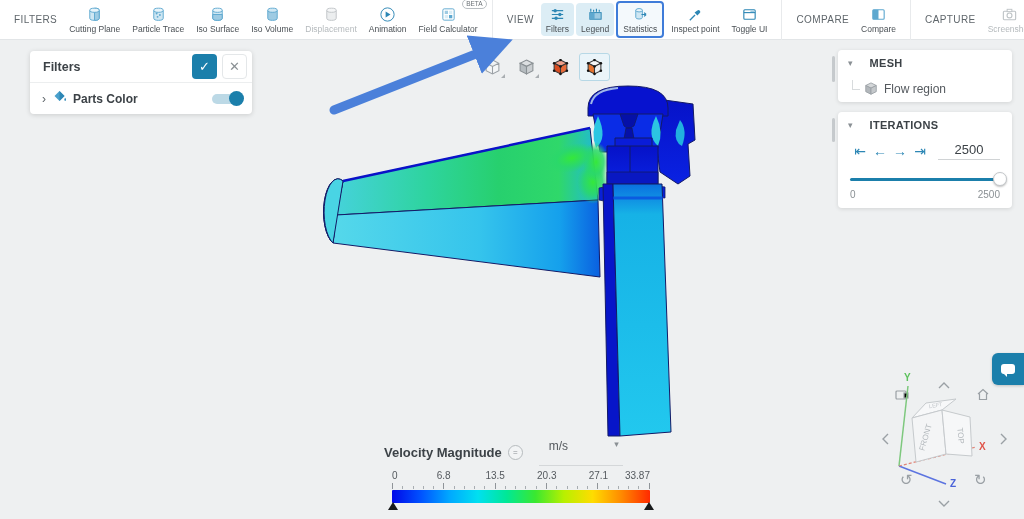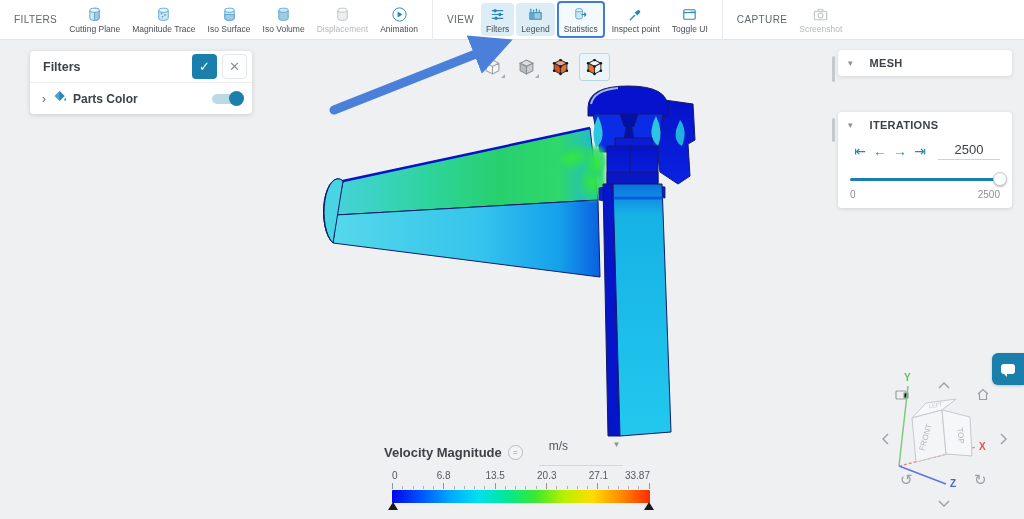--- a/index.html
+++ b/index.html
@@ -113,21 +113,21 @@
     <div class="tb-item">
       <span class="tb-ico">
           <svg width="17" height="17" viewBox="0 0 18 18">
             <path d="M4 4.5 L4 13 A5 2.2 0 0 0 14 13 L14 4.5" fill="#cfe7f3" stroke="#5ea8cf"></path>
             <ellipse cx="9" cy="4.5" rx="5" ry="2.2" fill="#e8f4fa" stroke="#5ea8cf"></ellipse>
             <circle cx="7" cy="8" r="1" fill="#5ea8cf"></circle>
             <circle cx="10.5" cy="9.5" r="1" fill="#5ea8cf"></circle>
             <circle cx="8" cy="11.5" r="1" fill="#5ea8cf"></circle>
           </svg>
         </span>
-      <span class="tb-lbl">Magnitude Trace</span>
+      <span class="tb-lbl">Particle Trace</span>
     </div>
     <div class="tb-item">
       <span class="tb-ico">
           <svg width="17" height="17" viewBox="0 0 18 18">
             <path d="M4 4.5 L4 13 A5 2.2 0 0 0 14 13 L14 4.5" fill="#cfe7f3" stroke="#5ea8cf"></path>
             <path d="M4 9 L14 9 L14 13 A5 2.2 0 0 1 4 13 Z" fill="#9ecbe3" stroke="#5ea8cf"></path>
             <ellipse cx="9" cy="4.5" rx="5" ry="2.2" fill="#e8f4fa" stroke="#5ea8cf"></ellipse>
           </svg>
         </span>
       <span class="tb-lbl">Iso Surface</span>
@@ -151,20 +151,33 @@
       <span class="tb-lbl">Displacement</span>
     </div>
     <div class="tb-item">
       <span class="tb-ico">
           <svg width="17" height="17" viewBox="0 0 18 18">
             <circle cx="9" cy="9" r="7" fill="#fff" stroke="#2d87b5"></circle>
             <path d="M7 5.8 L12.2 9 L7 12.2 Z" fill="#2d87b5"></path>
           </svg>
         </span>
       <span class="tb-lbl">Animation</span>
+    </div>
+    <div class="tb-item">
+      <span class="beta-badge">BETA</span>
+      <span class="tb-ico">
+          <svg width="17" height="17" viewBox="0 0 18 18">
+            <rect x="3" y="3" width="12" height="12" rx="1.5" fill="#fff" stroke="#5ea8cf"></rect>
+            <rect x="5" y="5" width="3.5" height="3.5" fill="#9ecbe3"></rect>
+            <rect x="9.5" y="5" width="3.5" height="3.5" fill="#d9ecf5"></rect>
+            <rect x="5" y="9.5" width="3.5" height="3.5" fill="#d9ecf5"></rect>
+            <rect x="9.5" y="9.5" width="3.5" height="3.5" fill="#5ea8cf"></rect>
+          </svg>
+        </span>
+      <span class="tb-lbl">Field Calculator</span>
     </div>
   </div>
 
   <div class="tb-section">
     <span class="tb-section-label">VIEW</span>
     <div class="tb-item active">
       <span class="tb-ico">
           <svg width="17" height="17" viewBox="0 0 18 18">
             <path d="M3 5 H15 M3 9 H15 M3 13 H15" stroke="#2d87b5" stroke-width="1.3"></path>
             <circle cx="6.5" cy="5" r="1.8" fill="#2d87b5"></circle>
@@ -208,20 +221,32 @@
           <svg width="17" height="17" viewBox="0 0 18 18">
             <rect x="3" y="4" width="12" height="10" rx="1" fill="#fff" stroke="#2d87b5" stroke-width="1.2"></rect>
             <path d="M3 7 H15" stroke="#2d87b5" stroke-width="1.2"></path>
             <rect x="10" y="4.8" width="4" height="1.6" fill="#9ecbe3"></rect>
           </svg>
         </span>
       <span class="tb-lbl">Toggle UI</span>
     </div>
   </div>
 
+  <div class="tb-section">
+    <span class="tb-section-label">COMPARE</span>
+    <div class="tb-item">
+      <span class="tb-ico">
+          <svg width="17" height="17" viewBox="0 0 18 18">
+            <rect x="3" y="4" width="12" height="10" rx="1" fill="#fff" stroke="#5ea8cf" stroke-width="1.2"></rect>
+            <path d="M3 4 H9 V14 H3 Z" fill="#5ea8cf"></path>
+          </svg>
+        </span>
+      <span class="tb-lbl">Compare</span>
+    </div>
+  </div>
 
   <div class="tb-section">
     <span class="tb-section-label">CAPTURE</span>
     <div class="tb-item disabled">
       <span class="tb-ico">
           <svg width="17" height="17" viewBox="0 0 18 18">
             <rect x="2.5" y="5.5" width="13" height="9" rx="1" fill="#fff" stroke="#bfc4c7" stroke-width="1.2"></rect>
             <rect x="6.5" y="3.5" width="5" height="2.5" fill="#fff" stroke="#bfc4c7"></rect>
             <circle cx="9" cy="10" r="2.6" fill="#fff" stroke="#bfc4c7" stroke-width="1.2"></circle>
           </svg>
@@ -383,20 +408,29 @@
 </div>
 
 <span class="scroll-sliver" style="left:832px;top:56px;height:26px;"></span>
 <span class="scroll-sliver" style="left:832px;top:118px;height:24px;"></span>
 
 <div class="right-panel" style="top:50px;">
   <div class="rp-header">
     <span class="rp-chevron">▾</span>
     <span class="rp-title">MESH</span>
   </div>
+  <div class="mesh-item">
+    <span class="tree-elbow"></span>
+    <svg width="14" height="14" viewBox="0 0 16 16">
+        <polygon points="8,1 14,4 8,7 2,4" fill="#d4d7d9" stroke="#9aa0a5"></polygon>
+        <polygon points="2,4 8,7 8,14 2,11" fill="#b2b7bb" stroke="#9aa0a5"></polygon>
+        <polygon points="14,4 14,11 8,14 8,7" fill="#c4c8cb" stroke="#9aa0a5"></polygon>
+      </svg>
+    <span class="mesh-item-label">Flow region</span>
+  </div>
 </div>
 
 <div class="right-panel" style="top:112px;">
   <div class="rp-header">
     <span class="rp-chevron">▾</span>
     <span class="rp-title">ITERATIONS</span>
   </div>
   <div class="iter-steppers">
     <span class="step-btn">⇤</span>
     <span class="step-btn">←</span>

